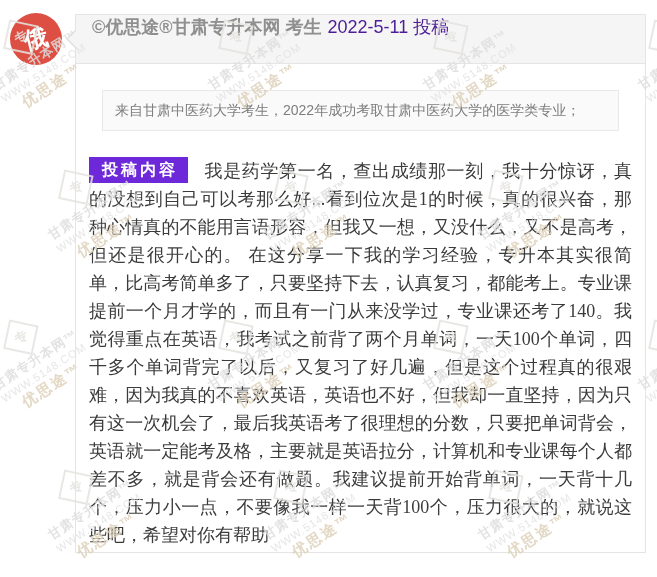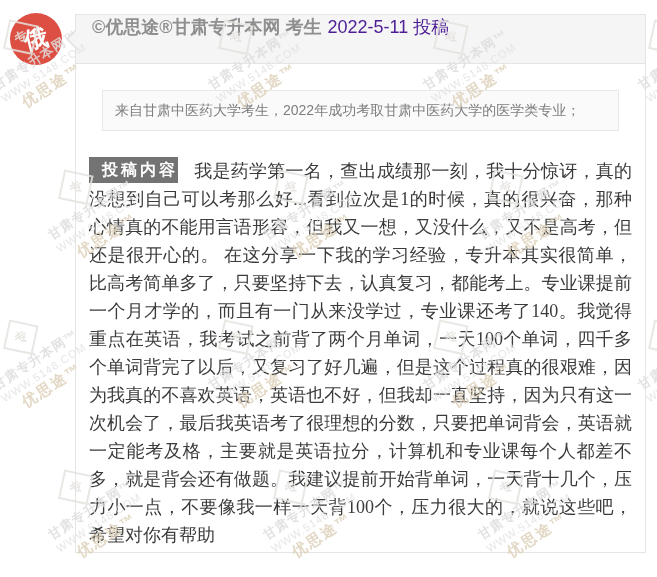--- a/index.html
+++ b/index.html
@@ -108,28 +108,28 @@
   .content {
     margin: 18px 13px 0 13px;
     font-family: "Liberation Serif", serif;
     font-size: 18px;
     line-height: 28px;
     color: #3b3b3b;
     text-align: justify;
   }
   .content-label {
     display: inline-block;
-    background: #737373;
+    background: #6d28d9;
     color: #ffffff;
     font-family: "Liberation Sans", sans-serif;
     font-size: 16px;
     font-weight: bold;
     letter-spacing: 3px;
     line-height: 1;
-    padding: 5px 0 5px 13px;
+    padding: 5px 10px 5px 13px;
     margin-right: 16px;
     vertical-align: 2px;
   }
 
   
   .wm-layer {
     position: absolute;
     inset: 0;
     z-index: 6;
     pointer-events: none;

